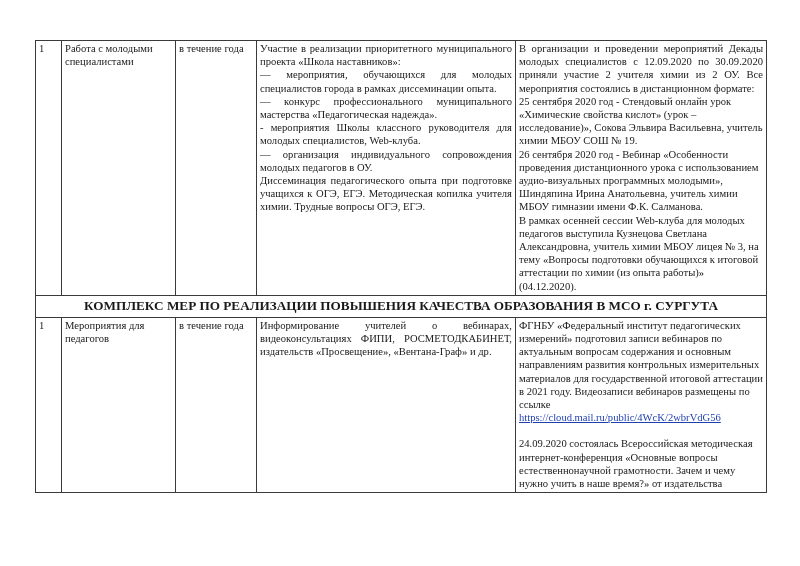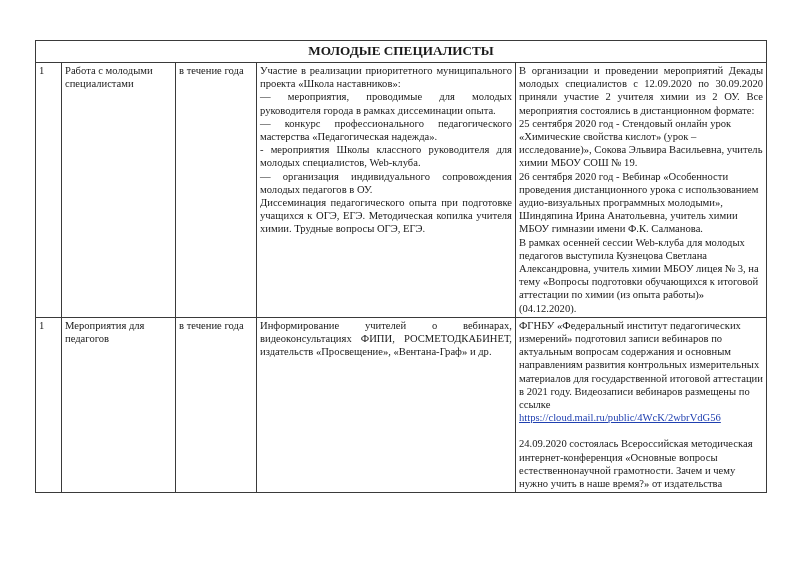--- a/index.html
+++ b/index.html
@@ -28,41 +28,41 @@
 
 <table class="doc">
   <colgroup>
       <col class="c1">
       <col class="c2">
       <col class="c3">
       <col class="c4">
       <col class="c5">
     </colgroup>
   <tbody>
-    <tr>
-      <td colspan="5" class="section sec1">МОЛОДЫЕ СПЕЦИАЛИСТЫ</td>
-    </tr>
     <tr class="r1">
       <td class="num">1</td>
       <td class="center">Работа с молодыми специалистами</td>
       <td class="center">в течение года</td>
       <td class="just">
         <span class="p j">Участие в реализации приоритетного муниципального проекта «Школа наставников»:</span>
-        <span class="p j">— мероприятия, проводимые для молодых руководителя города в рамках диссеминации опыта.</span>
-        <span class="p j">— конкурс профессионального педагогического мастерства «Педагогическая надежда».</span>
+        <span class="p j">— мероприятия, обучающихся для молодых специалистов города в рамках диссеминации опыта.</span>
+        <span class="p j">— конкурс профессионального муниципального мастерства «Педагогическая надежда».</span>
         <span class="p j">- мероприятия Школы классного руководителя для молодых специалистов, Web-клуба.</span>
         <span class="p j">— организация индивидуального сопровождения молодых педагогов в ОУ.</span>
         <span class="p j">Диссеминация педагогического опыта при подготовке учащихся к ОГЭ, ЕГЭ. Методическая копилка учителя химии. Трудные вопросы ОГЭ, ЕГЭ.</span>
       </td>
       <td>
         <span class="p j">В организации и проведении мероприятий Декады молодых специалистов с 12.09.2020 по 30.09.2020 приняли участие 2 учителя химии из 2 ОУ. Все мероприятия состоялись в дистанционном формате:</span>
         <span class="p"><b>25 сентября 2020 год</b><span> - Стендовый онлайн урок «Химические свойства кислот» (урок – исследование)», Сокова Эльвира Васильевна, учитель химии МБОУ СОШ № 19.</span></span>
         <span class="p"><b>26 сентября 2020 год</b><span> - Вебинар «Особенности проведения дистанционного урока с использованием аудио-визуальных программных молодыми», Шиндяпина Ирина Анатольевна, учитель химии МБОУ гимназии имени Ф.К. Салманова.</span></span>
         <span class="p">В рамках осенней сессии Web-клуба для молодых педагогов выступила Кузнецова Светлана Александровна, учитель химии МБОУ лицея № 3, на тему «Вопросы подготовки обучающихся к итоговой аттестации по химии (из опыта работы)» (04.12.2020).</span>
       </td>
+    </tr>
+    <tr>
+      <td colspan="5" class="section">КОМПЛЕКС МЕР ПО РЕАЛИЗАЦИИ ПОВЫШЕНИЯ КАЧЕСТВА ОБРАЗОВАНИЯ В МСО г. СУРГУТА</td>
     </tr>
     <tr class="r2">
       <td class="num">1</td>
       <td class="center">Мероприятия для педагогов</td>
       <td class="center">в течение года</td>
       <td class="just">
         <span class="p j">Информирование учителей о вебинарах, видеоконсультациях ФИПИ, РОСМЕТОДКАБИНЕТ, издательств «Просвещение», «Вентана-Граф» и др.</span>
       </td>
       <td>
         <span class="p">ФГНБУ «Федеральный институт педагогических измерений» подготовил записи вебинаров по актуальным вопросам содержания и основным направлениям развития контрольных измерительных материалов для государственной итоговой аттестации в 2021 году. Видеозаписи вебинаров размещены по ссылке</span>

